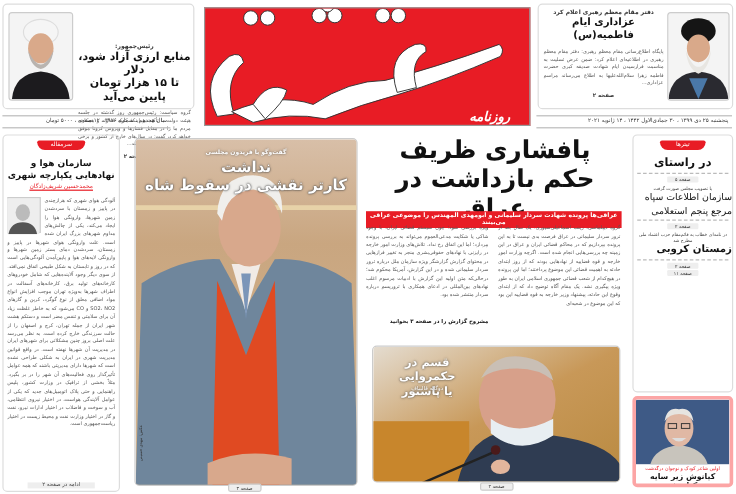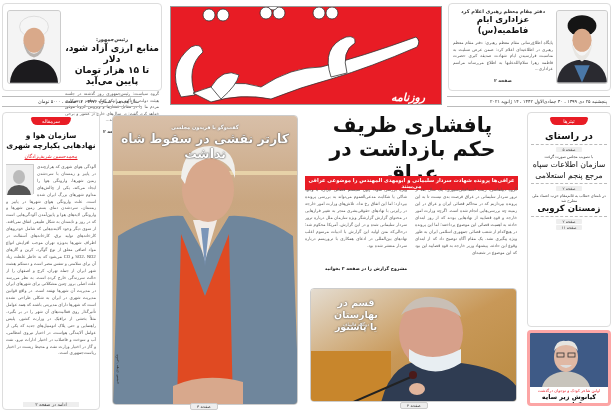--- a/index.html
+++ b/index.html
@@ -54,21 +54,21 @@
 
   
   .photo2 { position: absolute; left: 310px; top: 288px; width: 207px; height: 114px; border: 1px solid #ccc; border-radius: 4px; overflow: hidden; }
   .p2-title { position: absolute; left: 6px; top: 8px; width: 78px; font-size: 9.5px; font-weight: bold; color: #fff; text-align: center; line-height: 12px; text-shadow: 0 0 2px #333; }
   .p2-kicker { position: absolute; left: 6px; top: 33px; width: 78px; font-size: 4.5px; color: #fff; text-align: center; text-shadow: 0 0 2px #333; }
 
   
   .col-right { position: absolute; left: 527px; top: 112px; width: 84px; height: 215px; border: 1px solid #ddd; border-radius: 4px; }
   .rc-title-big { font-size: 9.5px; font-weight: bold; text-align: center; line-height: 13px; color: #111; }
   .rc-kicker { font-size: 3.8px; text-align: center; color: #444; line-height: 5px; }
-  .rc-title { font-size: 7.8px; text-align: center; color: #111; line-height: 11px; }
+  .rc-title { font-size: 7.8px; text-align: right; color: #111; line-height: 11px; }
   .rc-title.b { font-weight: bold; }
   .rc-sep { border-top: 1px dashed #bbb; margin: 2px 3px; position: relative; }
   .rc-page { font-size: 3.8px; text-align: center; color: #333; background: #eee; width: 26px; margin: 0 auto; border-radius: 1px; }
 
   .rc-photo { position: absolute; left: 527px; top: 330px; width: 84px; height: 76px; border: 3px solid #fca5a5; border-radius: 4px; overflow: hidden; }
   .rc-photo-kicker { font-size: 4px; color: #e81c25; text-align: center; margin-top: 1px; }
   .rc-photo-title { font-size: 6.5px; font-weight: bold; text-align: center; color: #111; }
 </style>
 </head>
 <body>
@@ -178,22 +178,22 @@
     <path d="M80 104 L92 145 L104 104Z" fill="#f1ebe6"></path>
     <path d="M88 112 L92 150 L96 112Z" fill="#7b95b8"></path>
 
     <ellipse cx="95" cy="74" rx="26" ry="32" fill="#d8a88c"></ellipse>
     <path d="M68 62 Q70 30 98 30 Q124 32 122 62 Q116 44 98 42 Q76 44 72 68Z" fill="#f0efec"></path>
 
     <path d="M60 270 Q92 256 130 266 L130 290 L60 290Z" fill="#d8a88c"></path>
   </svg>
   <div class="photo-kicker">گفت‌وگو با فریدون مجلسی</div>
   <div class="photo-title">
+    <div>نداشت</div>
     <div>کارتر نقشی در سقوط شاه</div>
-    <div>نداشت</div>
   </div>
   <div class="photo-credit">عکس: مهدی حسینی</div>
 </div>
 <div class="page-tab" style="left:190px; top:403px;">صفحه ۳</div>
 
 <div class="main-title">
   <div>پافشاری ظریف</div>
   <div>حکم بازداشت در عراق</div>
 </div>
 <div class="main-sub">عراقی‌ها پرونده شهادت سردار سلیمانی و ابومهدی المهندس را موضوعی عراقی می‌بینند</div>
@@ -219,21 +219,21 @@
     <path d="M90 26 Q100 6 122 8 Q146 10 150 28 Q138 18 120 18 Q100 18 90 26Z" fill="#c9bfb5"></path>
 
     <path d="M98 60 Q120 76 150 60 L150 74 Q122 92 98 72Z" fill="#e8eef2"></path>
 
     <path d="M40 114 L100 88" stroke="#222" stroke-width="2"></path>
     <circle cx="102" cy="86" r="4" fill="#4a1a1a"></circle>
 
     <ellipse cx="106" cy="100" rx="8" ry="6" fill="#e2b59c"></ellipse>
   </svg>
   <div class="p2-title">
-    <div>قسم در بهارستان</div>
+    <div>قسم در حکمروایی</div>
     <div>یا پاستور</div>
   </div>
   <div class="p2-kicker">دوگانه قالیباف</div>
 </div>
 <div class="page-tab" style="left:400px; top:402px;">صفحه ۲</div>
 
 <div class="col-right">
   <div style="width:38px; margin:4px auto 0;">
     <span class="tag-red">تیترها</span>
   </div>

